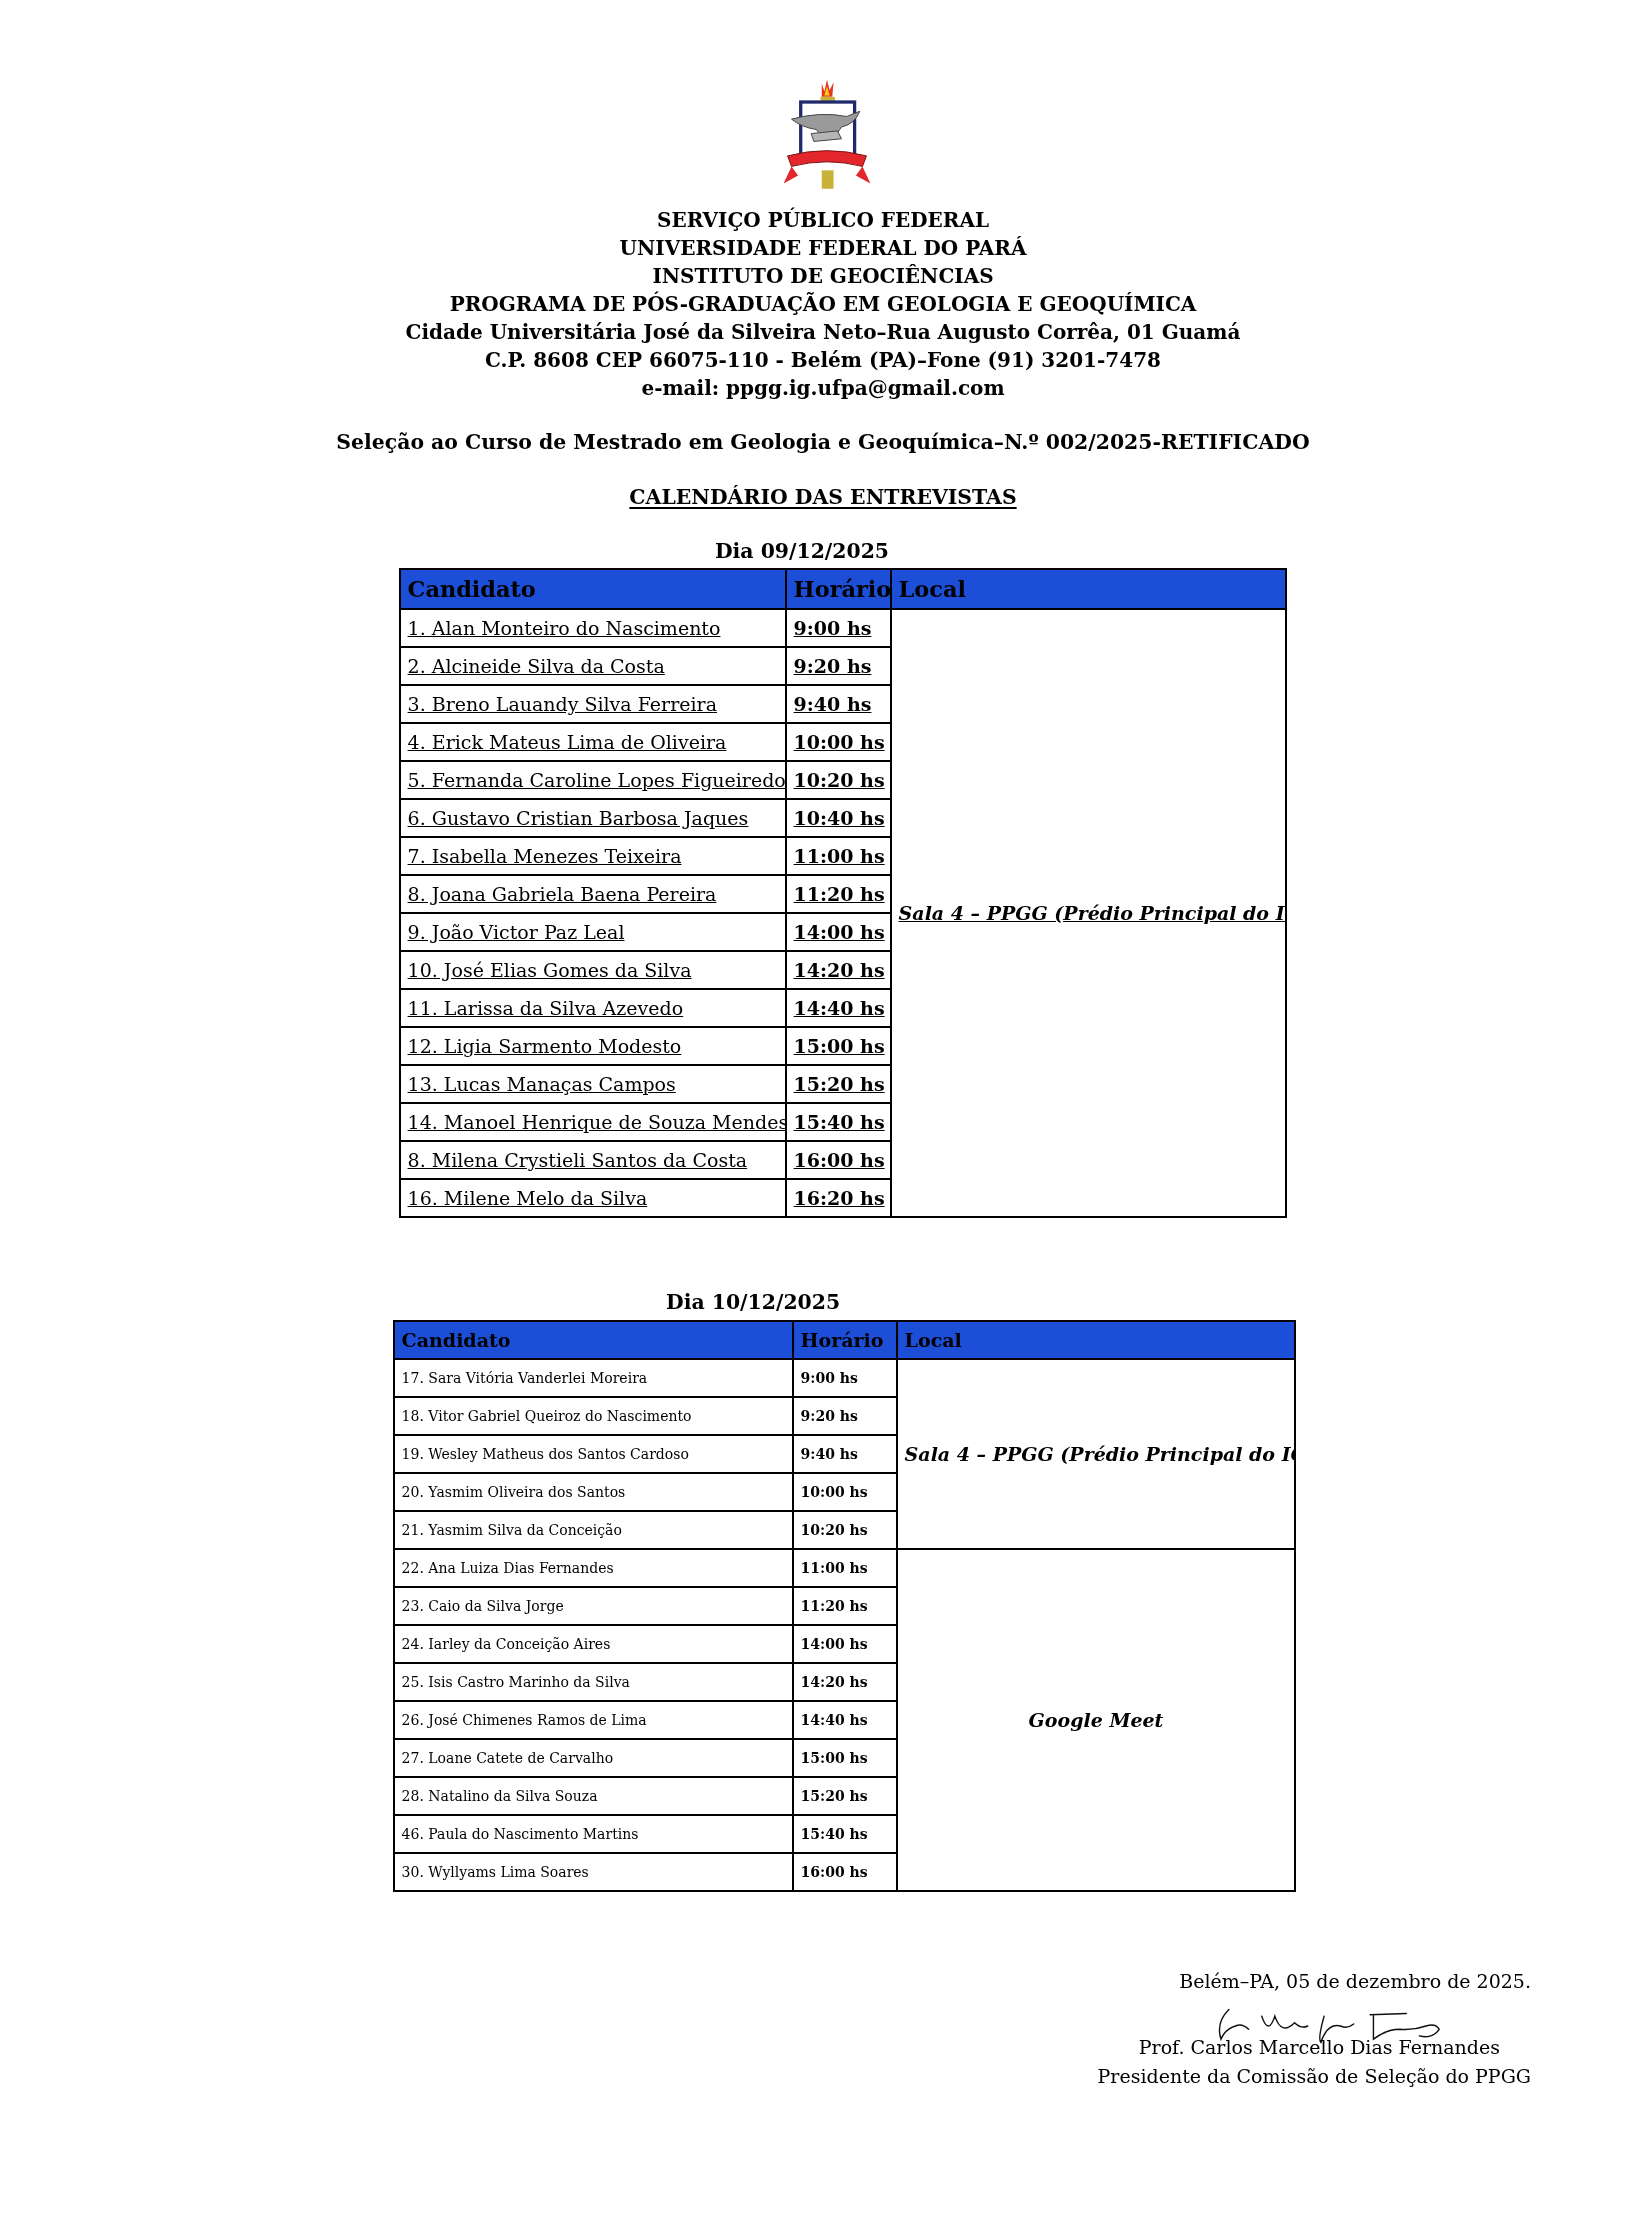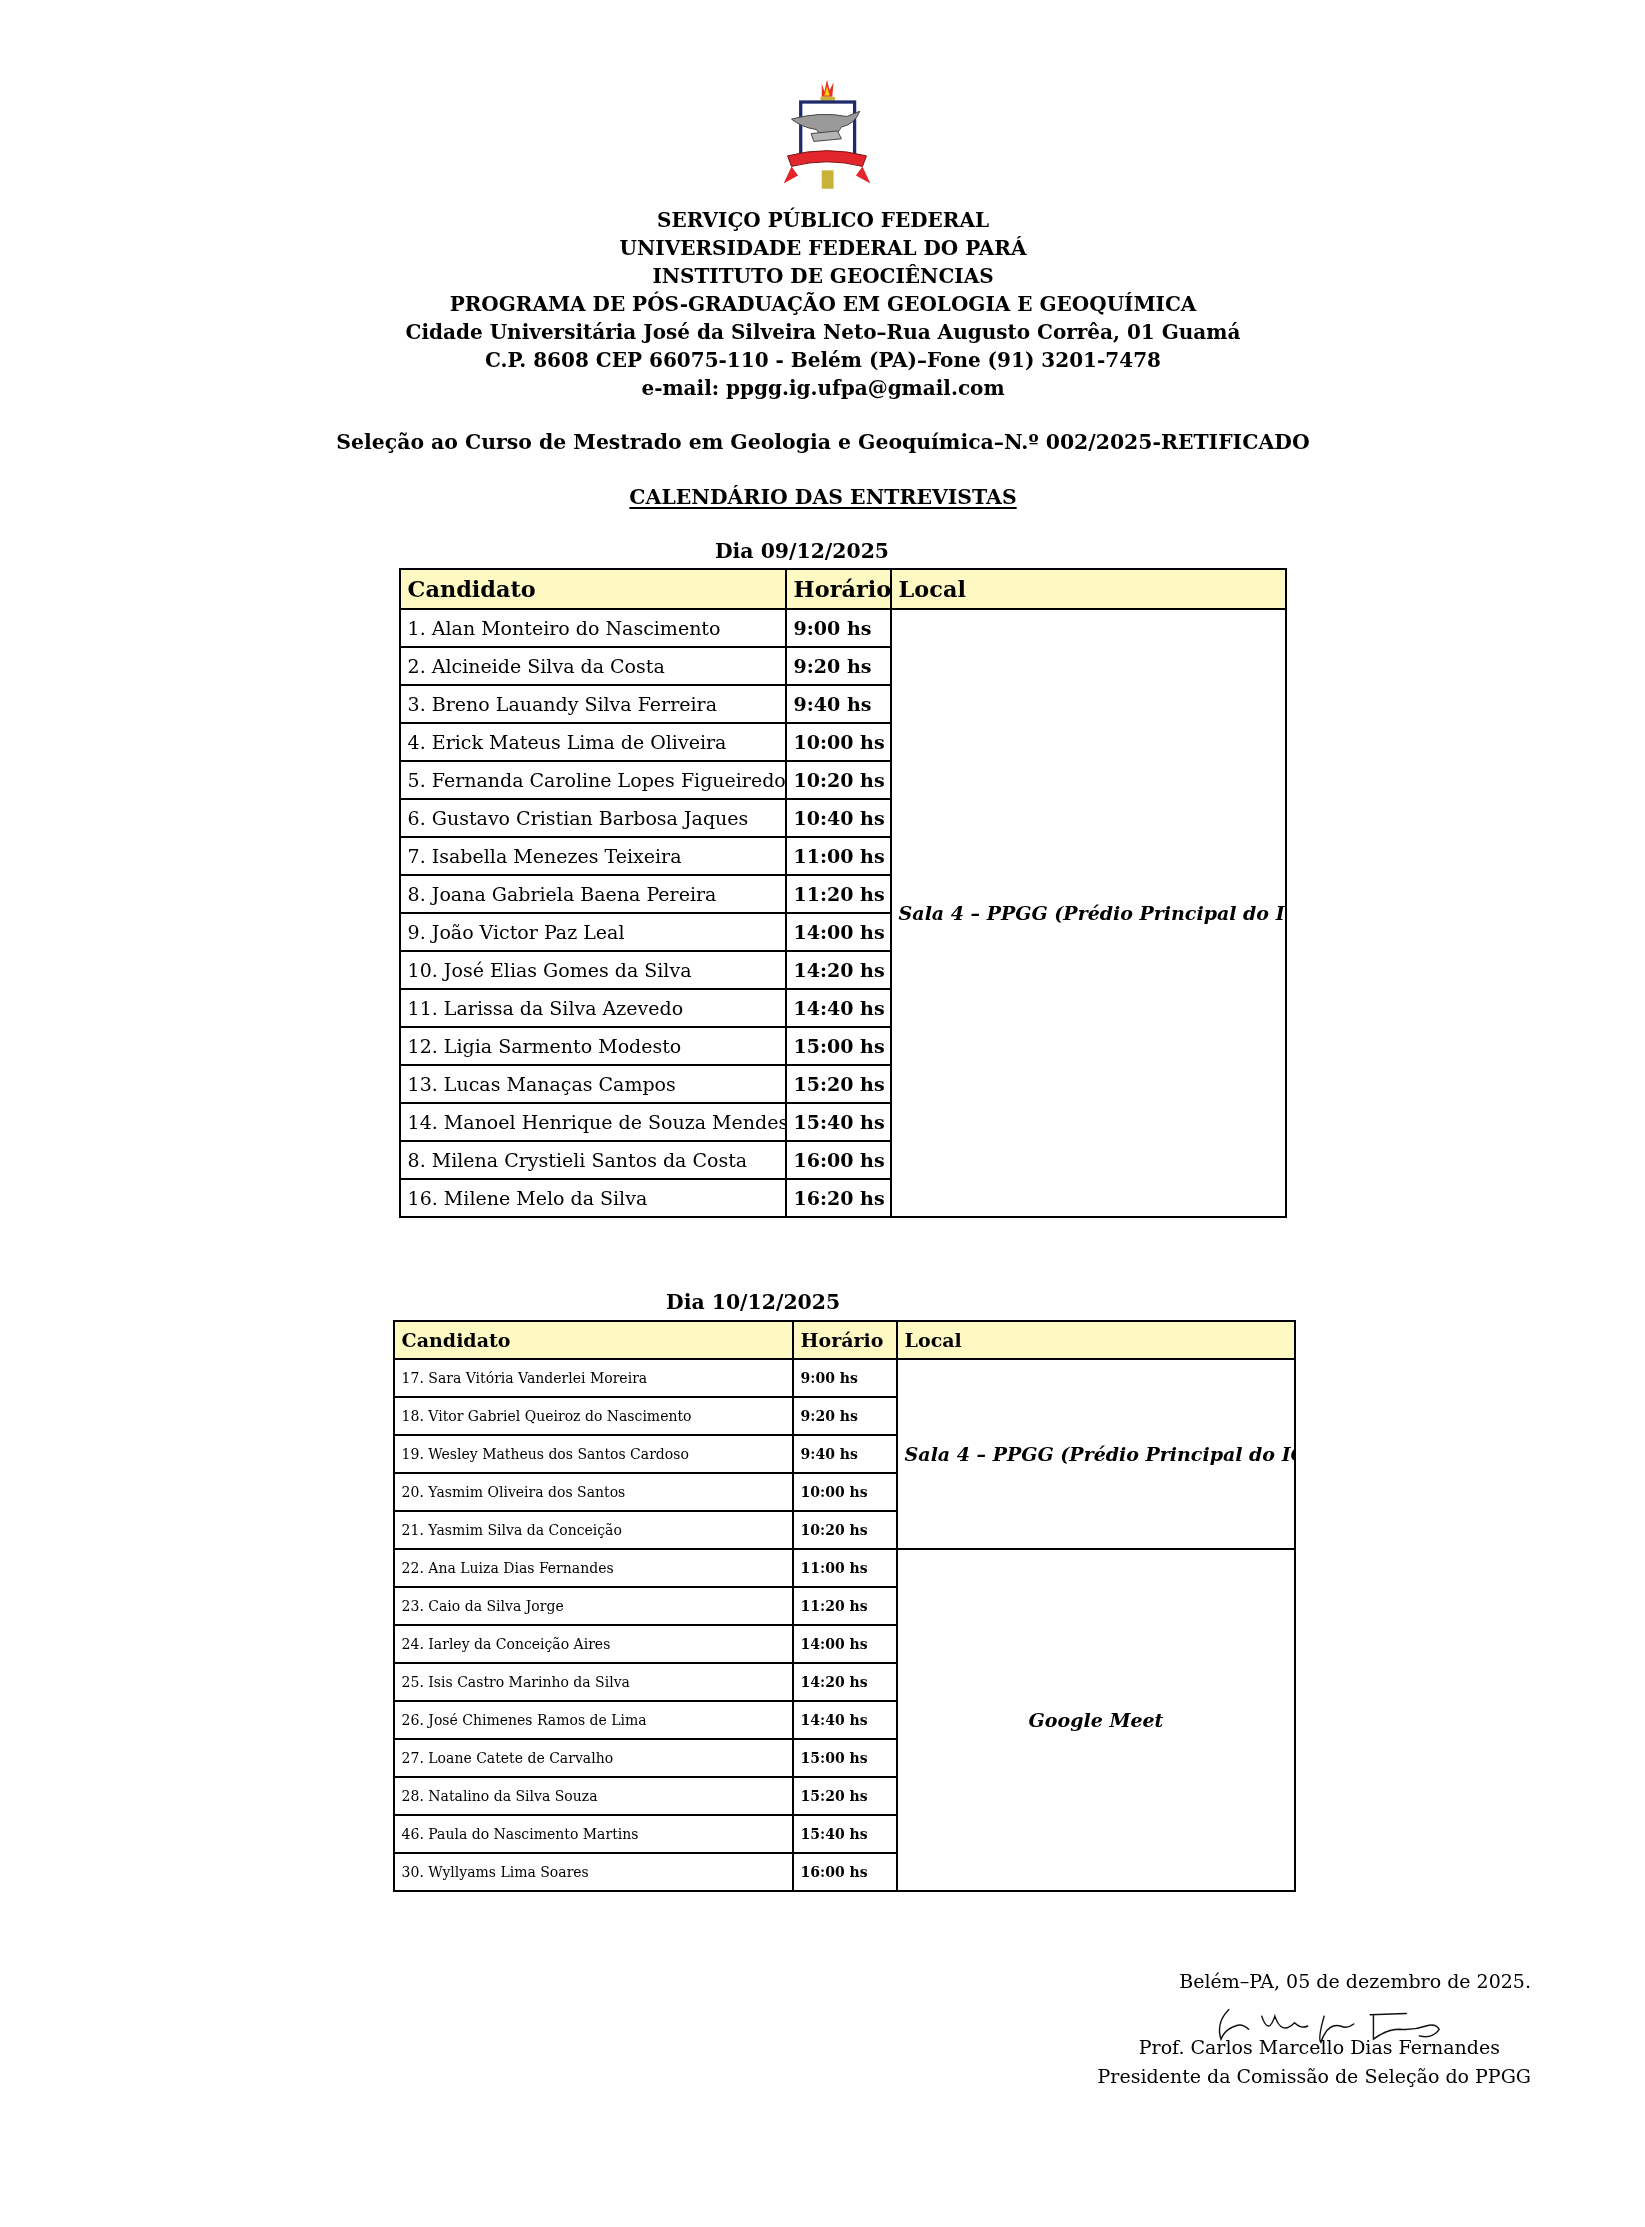--- a/index.html
+++ b/index.html
@@ -8,23 +8,23 @@
   .logo { position: absolute; left: 781px; top: 78px; width: 92px; height: 119px; }
   .hdr { position: absolute; left: 0; width: 1646px; text-align: center; }
   .hdr-lines { top: 206px; }
   .hdr-line { font-weight: bold; font-size: 20px; line-height: 28px; height: 28px; white-space: nowrap; }
   .title { top: 430px; font-weight: bold; font-size: 20.4px; white-space: nowrap; }
   .cal { top: 485px; font-weight: bold; font-size: 20.4px; }
   .cal span { text-decoration: underline; text-decoration-thickness: 2px; text-underline-offset: 3.3px; }
   .day { font-weight: bold; font-size: 20.4px; white-space: nowrap; position: absolute; }
   table.sched { position: absolute; border-collapse: collapse; table-layout: fixed; }
   table.sched td, table.sched th { border: 2.6px solid #000; padding: 0 6.6px; white-space: nowrap; overflow: hidden; }
-  table.sched th { background: #fef9c3; text-align: left; font-weight: bold; }
+  table.sched th { background: #1d4ed8; text-align: left; font-weight: bold; }
   .t1 th { font-size: 22.4px; height: 38px; }
-  .t1 td { font-size: 19px; height: 36px; }
+  .t1 td { font-size: 19px; height: 36px; text-decoration: underline; }
   .t2 th { font-size: 19px; height: 36px; }
   .t2 td { font-size: 14px; height: 36px; }
   td.time { font-weight: bold; }
   td.local { text-align: center; font-weight: bold; font-style: italic; font-size: 19px; }
   .t1 { left: 399px; top: 568px; width: 888px; }
   .t2 { left: 393px; top: 1320px; width: 903px; }
   .footer { position: absolute; right: 115px; text-align: right; font-size: 19px; white-space: nowrap; }
   .f-date { top: 1970px; }
   .sig { position: absolute; left: 1209px; top: 2003px; width: 250px; height: 46px; }
   .f-name { top: 2036px; right: 146px; text-align: center; }

